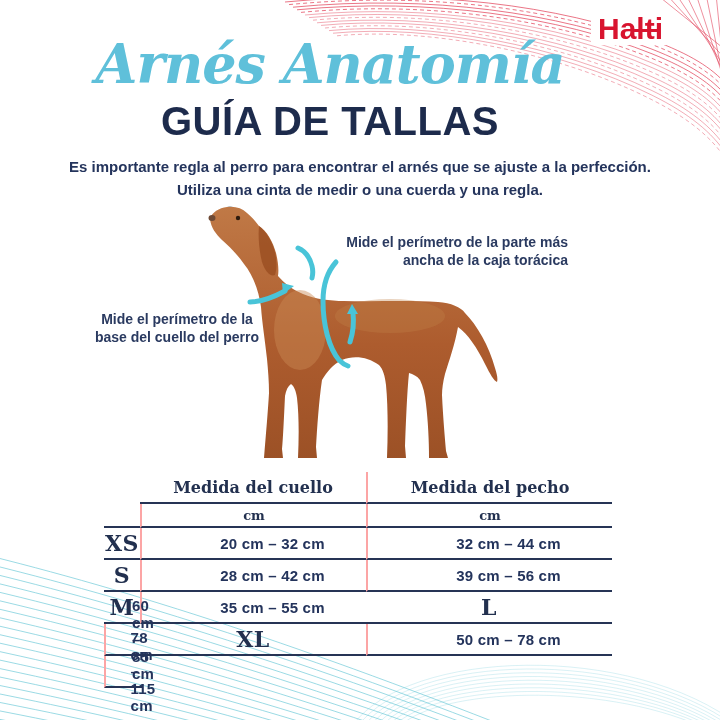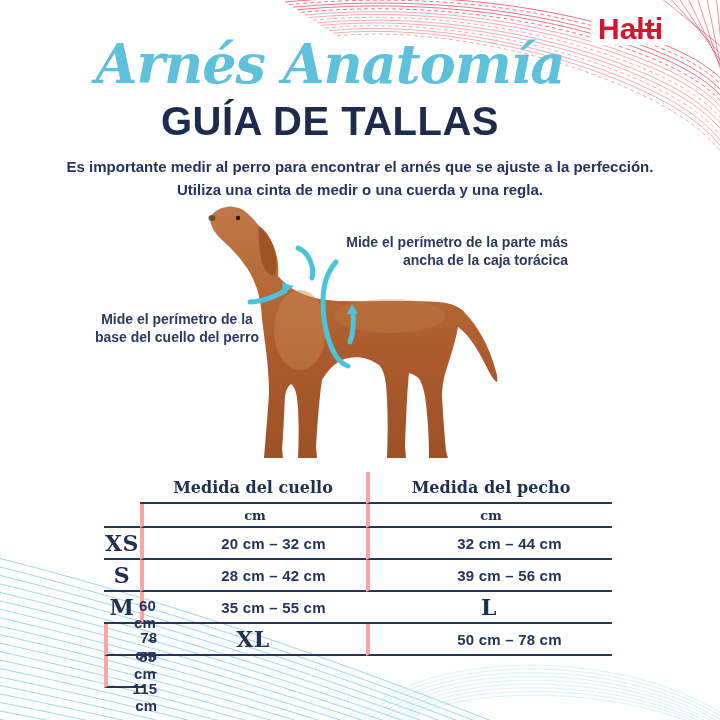--- a/index.html
+++ b/index.html
@@ -52,21 +52,21 @@
   .size-table{
     position:absolute; left:104px; top:472px; width:508px; height:216px;
     display:grid;
     grid-template-columns:36px 226px 246px;
     grid-template-rows:32px 24px repeat(5, 32px);
   }
   .cell{
     box-sizing:border-box; display:flex; align-items:center; justify-content:center;
     color:#22304f;
   }
-  .b-left{border-left:4px solid #fca5a5;text-align:right;}
+  .b-left{border-left:2px solid #fca5a5;}
   .b-bottom{border-bottom:2px solid #263455;}
   .cell.hdr{font-family:"DejaVu Serif", serif; font-weight:bold; font-size:16px;}
   .cell.unit{font-family:"DejaVu Serif", serif; font-weight:bold; font-size:13px;}
   .cell.size{font-family:"DejaVu Serif", serif; font-weight:bold; font-size:22px; letter-spacing:0.5px;}
   .cell.val{font-size:15px; font-weight:bold; letter-spacing:0.2px; color:#24345c;padding-left:37px;}
 </style>
 </head>
 <body>
 
 <div class="page">
@@ -128,21 +128,21 @@
 
   <div class="logo">
     <span>Halti</span>
     <span class="logo-bar"></span>
   </div>
 
   <div class="title-script">Arnés Anatomía</div>
   <h1 class="title-main">GUÍA DE TALLAS</h1>
 
   <p class="intro">
-    <span>Es importante medir al perro para encontrar el arnés que se ajuste a la perfección.</span><br>
+    <span>Es importante regla al perro para encontrar el arnés que se ajuste a la perfección.</span><br>
     <span>Utiliza una cinta de medir o una cuerda y una regla.</span>
   </p>
 
   <svg class="dog-svg" viewBox="150 195 390 280">
     <defs>
       <linearGradient id="dg" x1="0" y1="0" x2="0" y2="1">
         <stop offset="0" stop-color="#c079466"></stop>
         <stop offset="0" stop-color="#c07946"></stop>
         <stop offset="0.55" stop-color="#ad5c2e"></stop>
         <stop offset="1" stop-color="#9c5126"></stop>

